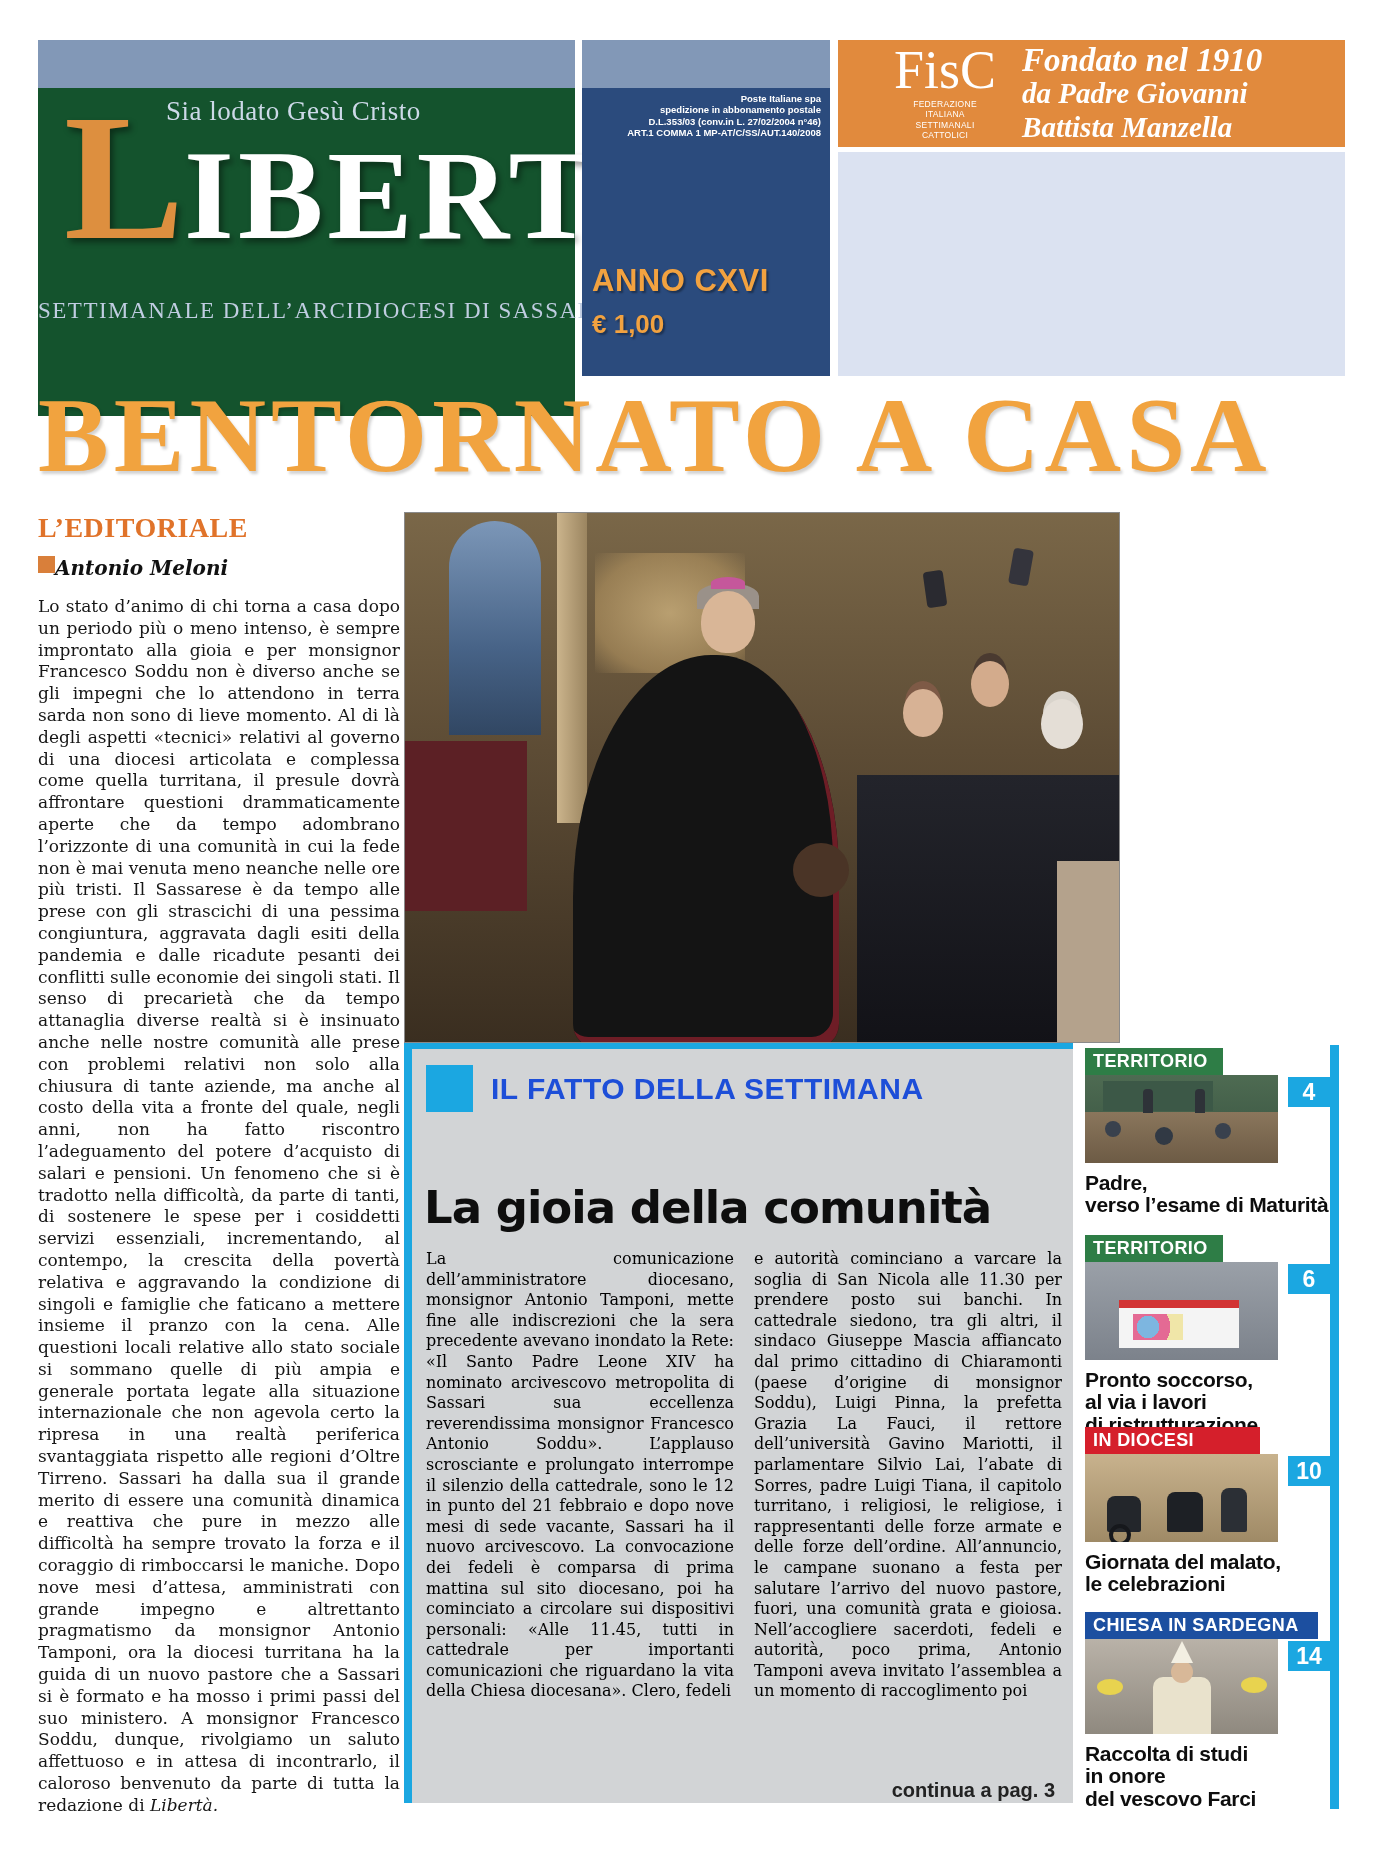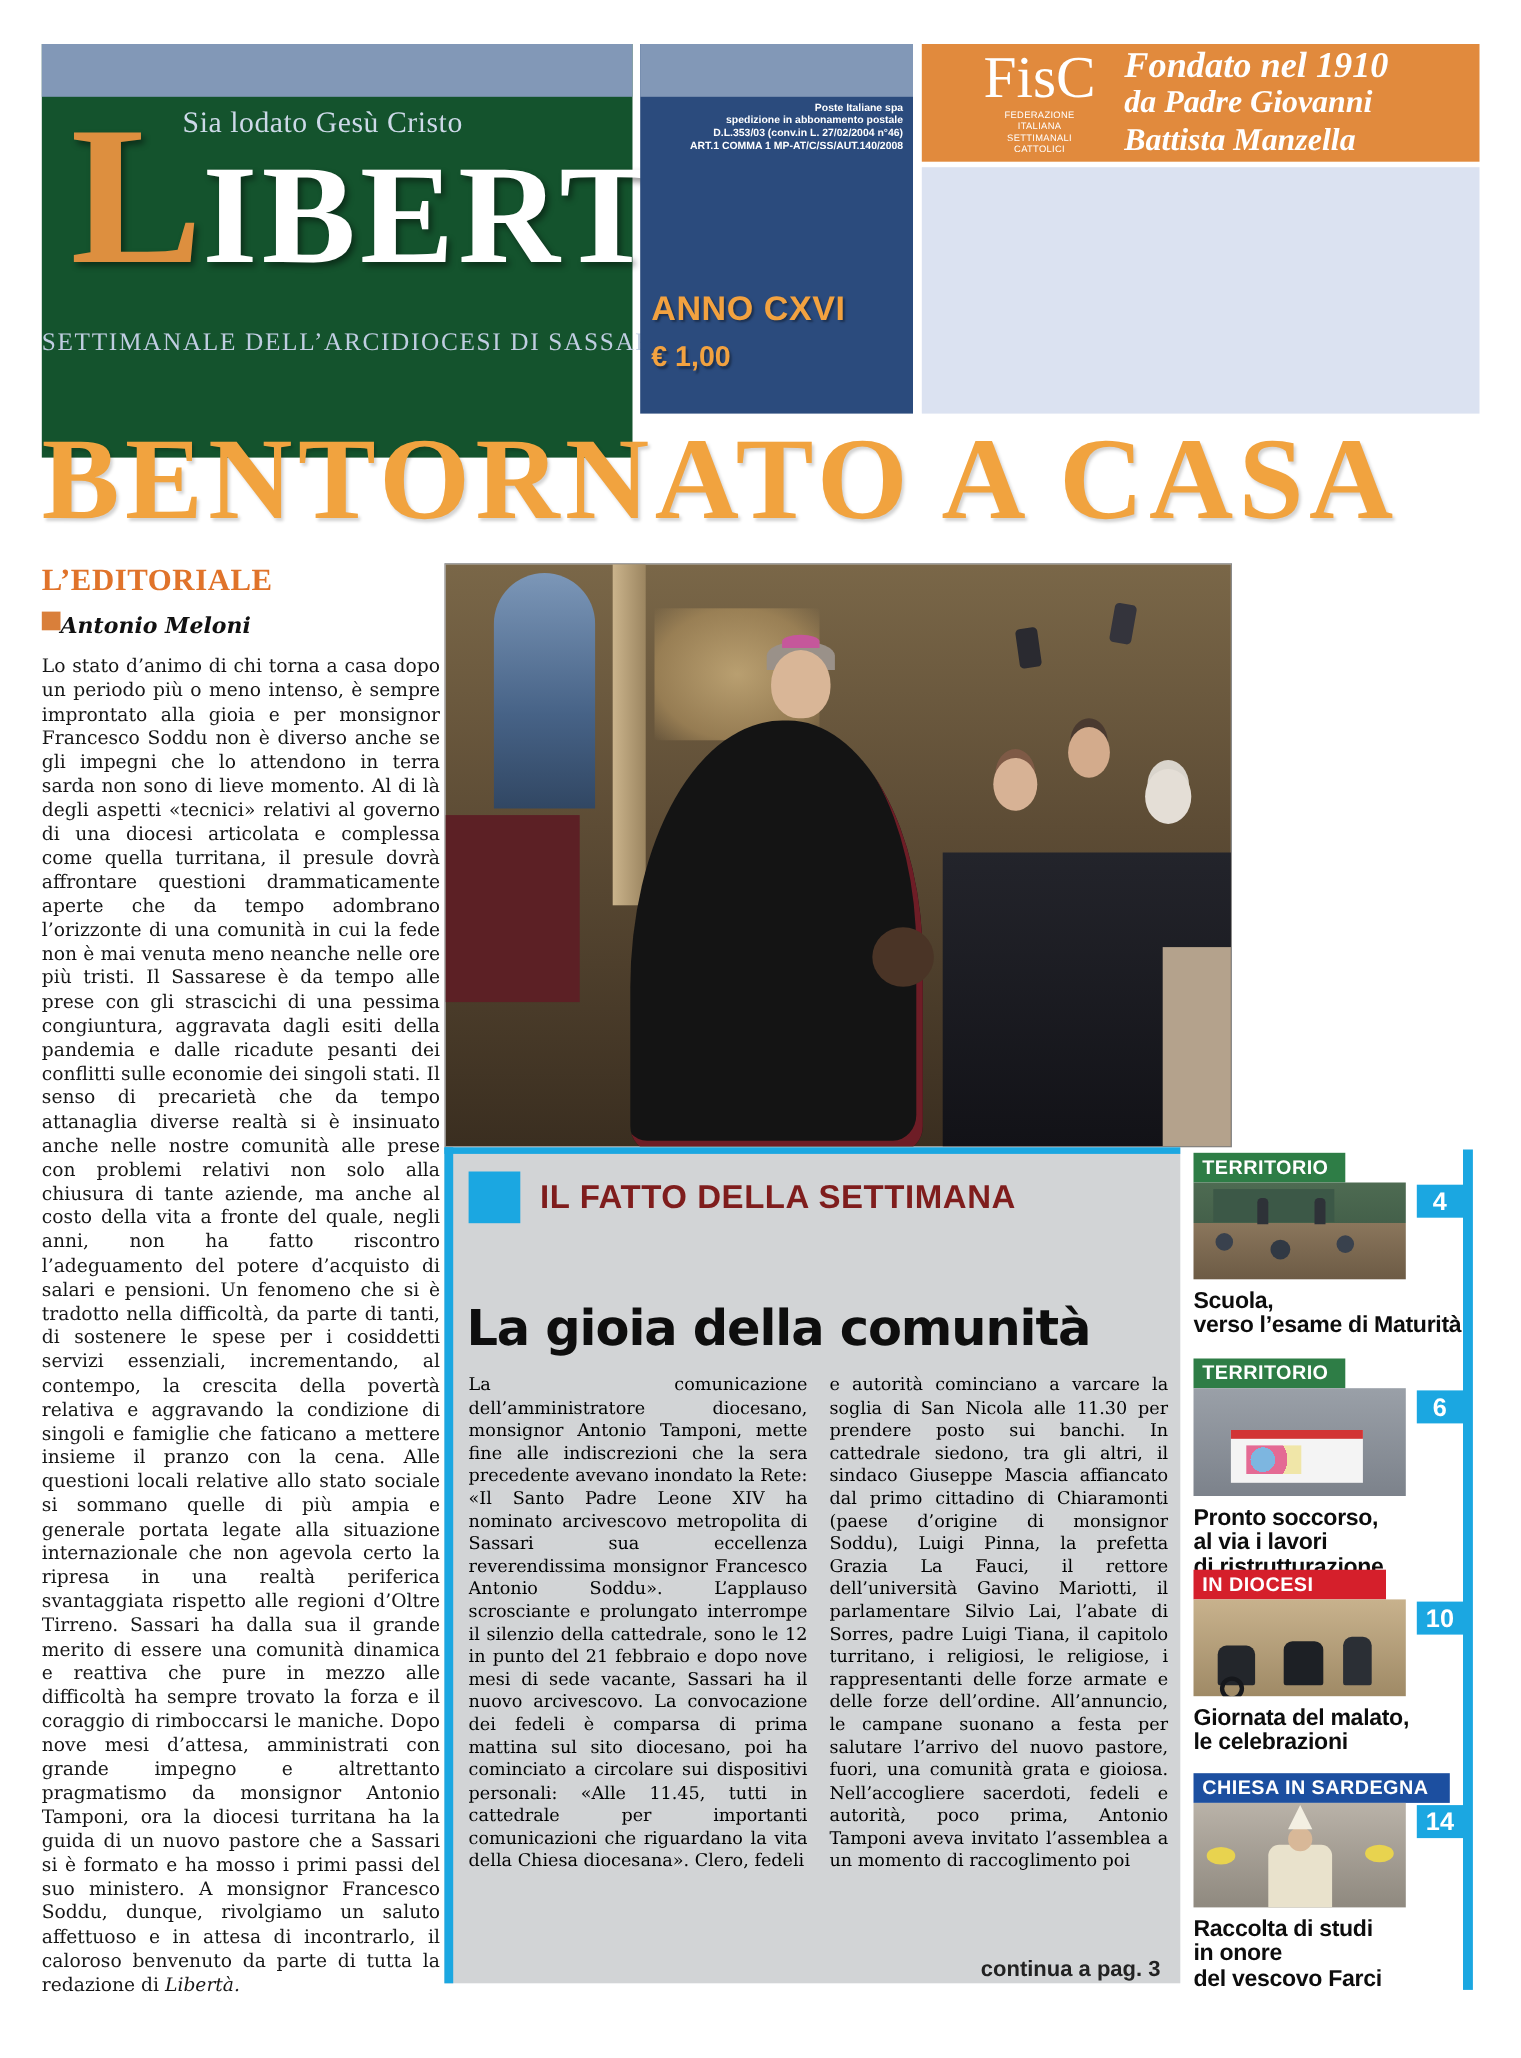--- a/index.html
+++ b/index.html
@@ -63,21 +63,21 @@
   .ph-face2 { left:566px; top:148px; width:38px; height:46px; background:#d3ab8c; border-radius:50%; box-shadow:0 -10px 0 -2px #4a3a30; }
   .ph-face3 { left:636px; top:186px; width:42px; height:50px; background:#e4ded6; border-radius:50%; box-shadow:0 -10px 0 -2px #d9d4cc; }
   .ph-phone1 { left:520px; top:58px; width:20px; height:36px; background:#2a2a30; border-radius:4px; transform:rotate(-8deg); }
   .ph-phone2 { left:606px; top:36px; width:20px; height:36px; background:#34343c; border-radius:4px; transform:rotate(10deg); }
   .ph-coat { left:652px; top:348px; width:64px; height:183px; background:#b4a28c; }
 
   
   .feature-box { position:absolute; left:404px; top:1043px; width:669px; height:760px; background:#d2d4d6; border-top:6px solid #1ba7e1; border-left:8px solid #1ba7e1; }
   .feature-head { position:absolute; left:14px; top:16px; display:flex; align-items:center; gap:18px; }
   .cyan-square { width:47px; height:47px; background:#1ba7e1; display:inline-block; }
-  .feature-label { color:#7f1d1d; font-weight:bold; font-size:30px; letter-spacing:0.5px;text-align:center; }
+  .feature-label { color:#1d4ed8; font-weight:bold; font-size:30px; letter-spacing:0.5px;text-align:center; }
   .kicker { position:absolute; left:14px; top:100px; font-size:25px; color:#1a1a1a; }
   .kicker-hl { color:#1ba7e1; font-weight:bold; font-size:24px; }
   .feature-title { position:absolute; left:12px; top:132px; color:#0e0e0e; font-family:"DejaVu Sans", sans-serif; font-weight:bold; font-size:45px; letter-spacing:-1px; }
   .feature-cols { position:absolute; left:14px; top:200px; width:636px; height:528px; display:flex; gap:20px; overflow:hidden; }
   .feature-cols p { width:308px; font-family:"DejaVu Serif", serif; font-size:16px; line-height:20.6px; color:#000000; text-align:justify; hyphens:auto; }
   .continua { position:absolute; right:18px; top:730px; font-size:20px; font-weight:600; color:#222; }
 
   
   .sidebar { position:absolute; left:1085px; top:1043px; width:260px; height:770px; }
   .cyan-rail { position:absolute; left:245px; top:2px; width:9px; height:764px; background:#1ba7e1; }
@@ -212,21 +212,21 @@
       <div class="side-photo sp1">
         <div class="shp sp1-board"></div>
         <div class="shp sp1-fig1"></div>
         <div class="shp sp1-fig2"></div>
         <div class="shp sp1-stud1"></div>
         <div class="shp sp1-stud2"></div>
         <div class="shp sp1-stud3"></div>
       </div>
       <div class="page-box pb1">4</div>
       <div class="side-caption sc1">
-        <span>Scuola,</span>
+        <span>Padre,</span>
         <span>verso l’esame di Maturità</span>
       </div>
     </div>
 
     <div class="side-item si2">
       <div class="side-band band-green">TERRITORIO</div>
       <div class="side-photo sp2">
         <div class="shp sp2-sign"></div>
         <div class="shp sp2-art"></div>
       </div>

